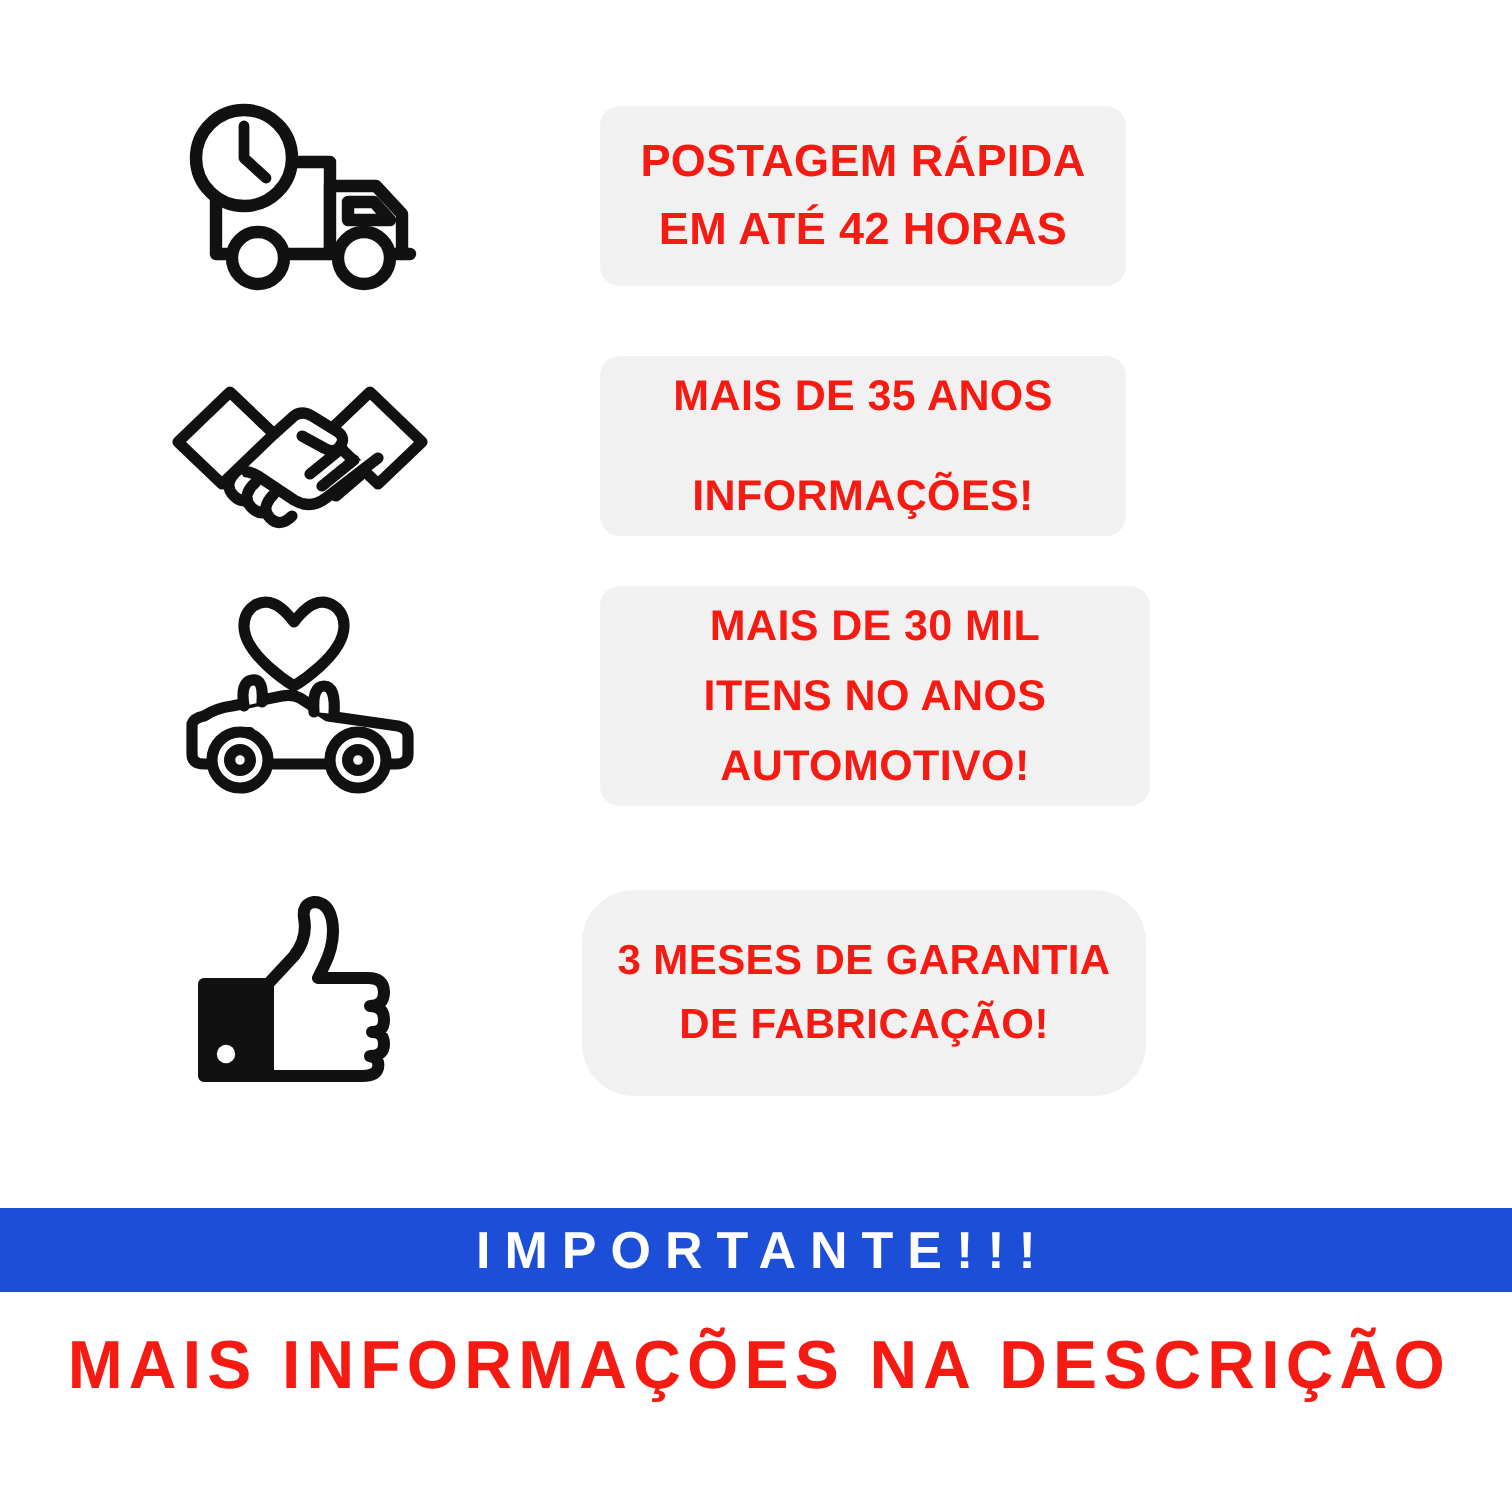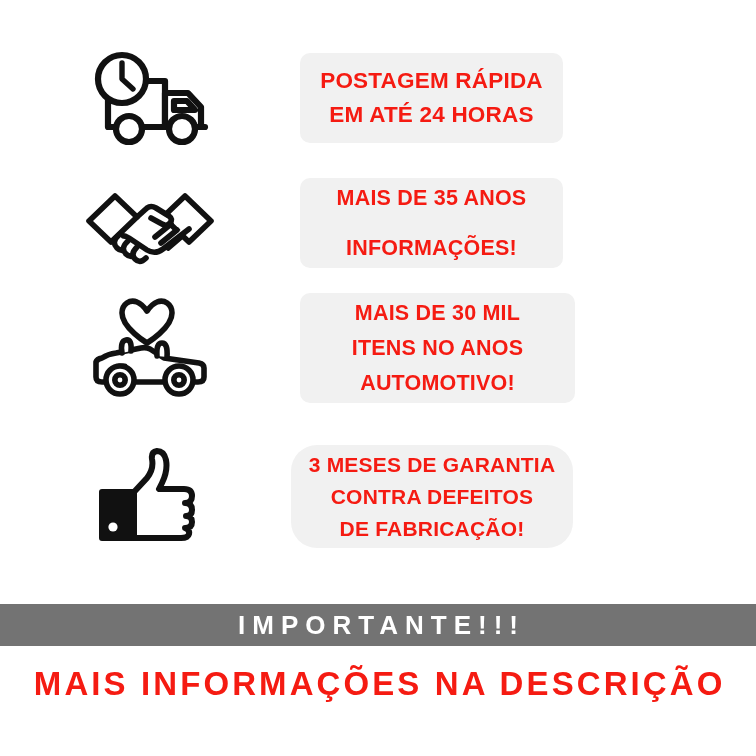--- a/index.html
+++ b/index.html
@@ -72,21 +72,21 @@
     width:282px; height:103px;
     margin-left:-9px;
     font-size:21px; line-height:32px;border-radius:26px;
   }
 
   
   .banner-strip {
     position:absolute;
     left:0; top:604px;
     width:756px; height:42px;
-    background:#737373;
+    background:#1d4ed8;
     display:flex;
     align-items:center;
     justify-content:center;
   }
   .banner-strip .strip-text {
     color:#ffffff;
     font-weight:bold;
     font-size:26px;
     letter-spacing:7px;
     text-indent:7px;
@@ -128,21 +128,21 @@
         <circle cx="40" cy="79" r="13" fill="#ffffff"></circle>
         <circle cx="93" cy="79" r="13" fill="#ffffff"></circle>
 
         <circle cx="33" cy="29" r="24" fill="#ffffff"></circle>
 
         <path d="M33 13 V29 L44 39" stroke-width="5.4"></path>
       </svg>
     </div>
     <div class="text-card" id="card-postagem">
       <span class="line">POSTAGEM RÁPIDA</span>
-      <span class="line">EM ATÉ 24 HORAS</span>
+      <span class="line">EM ATÉ 42 HORAS</span>
     </div>
   </div>
 
   <div class="feature-row" id="row-experiencia">
     <div class="icon-cell">
       <svg width="130" height="92" viewBox="0 0 130 92" fill="none" stroke="#111111" stroke-width="5.6" stroke-linejoin="round" stroke-linecap="round">
 
         <path d="M4 44 L30 19 L52 40 L26 65 Z" fill="#ffffff"></path>
 
         <path d="M126 44 L100 19 L78 40 L104 65 Z" fill="#ffffff"></path>
@@ -197,21 +197,20 @@
       <svg width="108" height="104" viewBox="0 0 108 104" fill="none" stroke="#111111" stroke-width="6" stroke-linejoin="round" stroke-linecap="round">
 
         <path d="M6 47 H38 V93 H6 Z" fill="#111111" stroke="#111111"></path>
         <circle cx="17" cy="82" r="4.6" fill="#ffffff" stroke="none"></circle>
 
         <path d="M38 47 L51 33 Q58 24 56 14 Q55 7 61 6 Q68 6 70 15 Q72 26 66 38 L63 44 H88 Q96 44 96 51 Q96 58 89 58 Q96 58 96 65 Q96 71 90 71 Q96 71 96 77 Q96 83 89 83 Q94 84 93 89 Q92 93 85 93 H38 Z" fill="#ffffff"></path>
       </svg>
     </div>
     <div class="text-card" id="card-garantia">
       <span class="line">3 MESES DE GARANTIA</span>
-      <span class="line">CONTRA DEFEITOS</span>
       <span class="line">DE FABRICAÇÃO!</span>
     </div>
   </div>
 
 </div>
 
 <div class="banner-strip">
   <span class="strip-text">IMPORTANTE!!!</span>
 </div>
 <div class="banner-sub">

